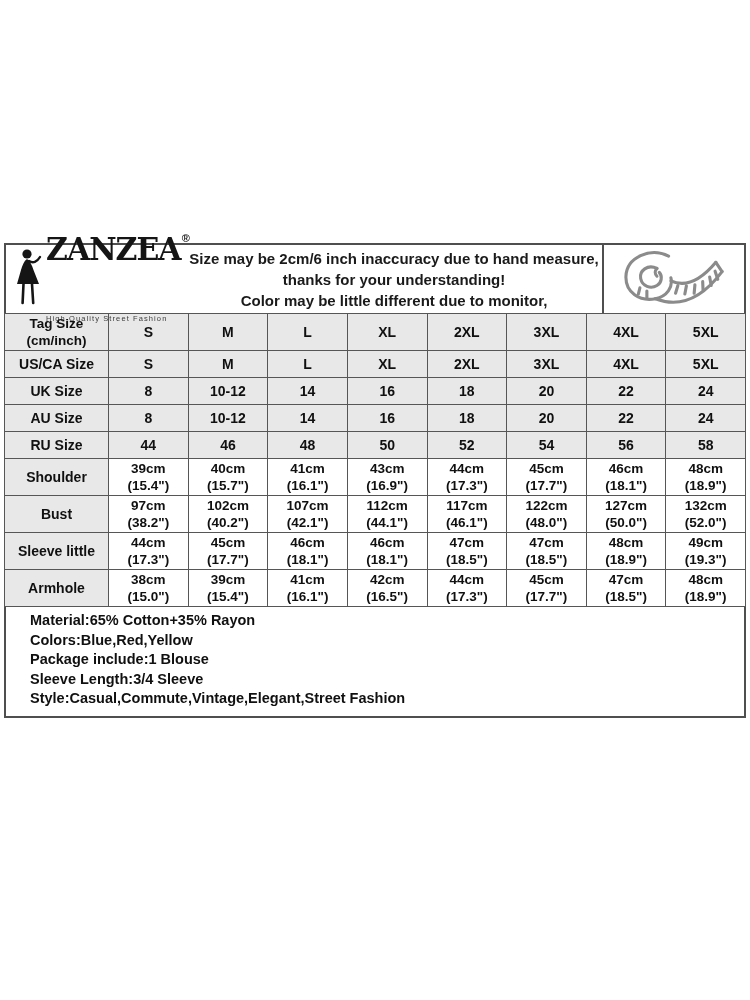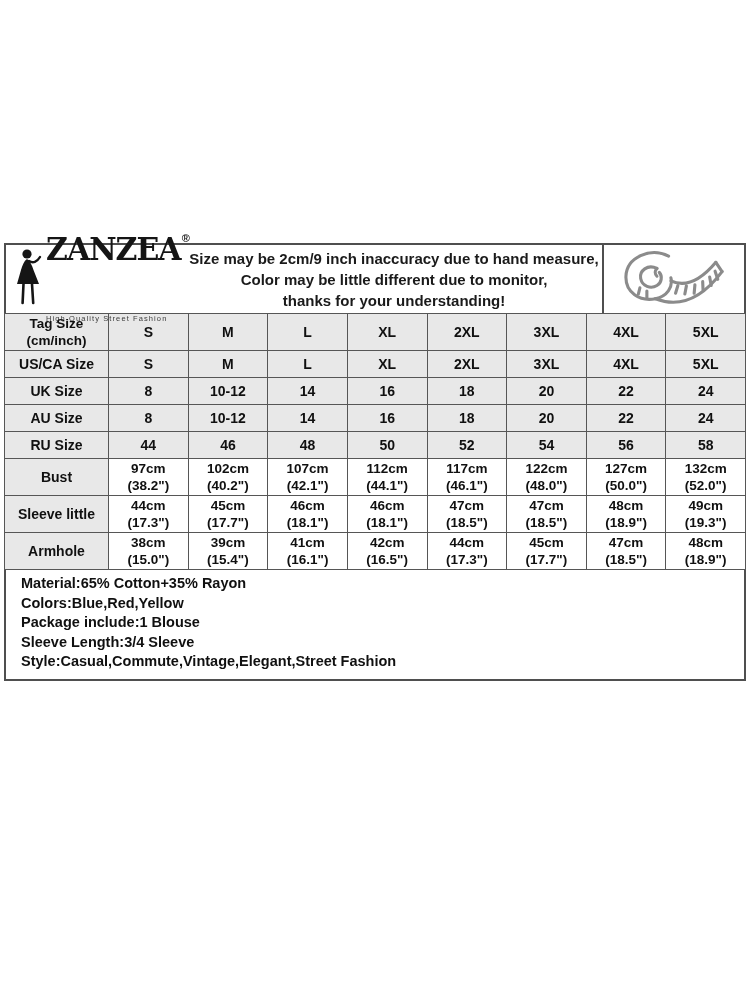--- a/index.html
+++ b/index.html
@@ -25,21 +25,21 @@
   table.size-table{width:100%;border-collapse:collapse;table-layout:fixed;}
   .size-table col.label-col{width:104px;}
   .size-table th,.size-table td{border:1.6px solid #565656;text-align:center;vertical-align:middle;
         font-weight:bold;font-size:14px;color:#101010;padding:0 1px;background:#fff;}
   .size-table .shaded{background:#e8e8e8;}
   .size-table .ml{white-space:pre-line;font-size:13.5px;line-height:17px;}
   tr.row-h38 td, tr.row-h38 th{height:36px;}
   tr.row-h28 td, tr.row-h28 th{height:26px;}
 
   
-  .info{border:2px solid #4f4f4f;border-top:none;padding:4px 6px 7px 15px;background:#fff;}
+  .info{border:2px solid #4f4f4f;border-top:none;padding:4px 6px 7px 24px;background:#fff;}
   .info .line{font-weight:bold;font-size:14.5px;line-height:19.5px;color:#101010;}
 
   svg .ink{stroke:#8b8b8b;stroke-width:4;fill:none;stroke-linecap:round;stroke-linejoin:round;}
 </style>
 </head>
 <body>
 
 <div class="canvas">
   <div class="sheet">
 
@@ -56,23 +56,23 @@
         <span class="logo-text">
           <span class="brand-row">
             <span class="brand-name">ZANZEA</span>
             <span class="reg-mark">®</span>
           </span>
           <span class="tagline">High Quality Street Fashion</span>
         </span>
       </div>
 
       <div class="notice-sec">
-        <div class="notice-line">Size may be 2cm/9 inch inaccuracy due to hand measure,</div>
+        <div class="notice-line">Size may be 2cm/6 inch inaccuracy due to hand measure,</div>
+        <div class="notice-line">thanks for your understanding!</div>
         <div class="notice-line">Color may be little different due to monitor,</div>
-        <div class="notice-line">thanks for your understanding!</div>
       </div>
 
       <div class="tape-sec">
         <span>
           <svg width="120" height="62" viewBox="0 0 150 80" aria-hidden="true">
             <path class="ink" d="M68 13 C 44 1 14 15 13 39 C 12 60 31 72 51 68 C 66 65 74 53 71 41"></path>
             <path class="ink" d="M53 29 C 41 23 30 32 32 42 C 34 52 45 56 53 51 C 59 47.5 60.5 39 56 34"></path>
             <path class="ink" d="M53 29 C 50 32 50 36 53 39"></path>
             <path class="ink" d="M71 45 C 88 53 108 46 129 21"></path>
             <path class="ink" d="M51 68 C 82 80 110 69 137 33"></path>
@@ -145,20 +145,39 @@
             <td class="shaded">44</td>
             <td class="shaded">46</td>
             <td class="shaded">48</td>
             <td class="shaded">50</td>
             <td class="shaded">52</td>
             <td class="shaded">54</td>
             <td class="shaded">56</td>
             <td class="shaded">58</td>
           </tr>
           <tr class="row-h38">
+            <td class="shaded">Shoulder</td>
+            <td class="ml">39cm
+(15.4")</td>
+            <td class="ml">40cm
+(15.7")</td>
+            <td class="ml">41cm
+(16.1")</td>
+            <td class="ml">43cm
+(16.9")</td>
+            <td class="ml">44cm
+(17.3")</td>
+            <td class="ml">45cm
+(17.7")</td>
+            <td class="ml">46cm
+(18.1")</td>
+            <td class="ml">48cm
+(18.9")</td>
+          </tr>
+          <tr class="row-h38">
             <td class="shaded">Bust</td>
             <td class="ml">97cm
 (38.2")</td>
             <td class="ml">102cm
 (40.2")</td>
             <td class="ml">107cm
 (42.1")</td>
             <td class="ml">112cm
 (44.1")</td>
             <td class="ml">117cm

